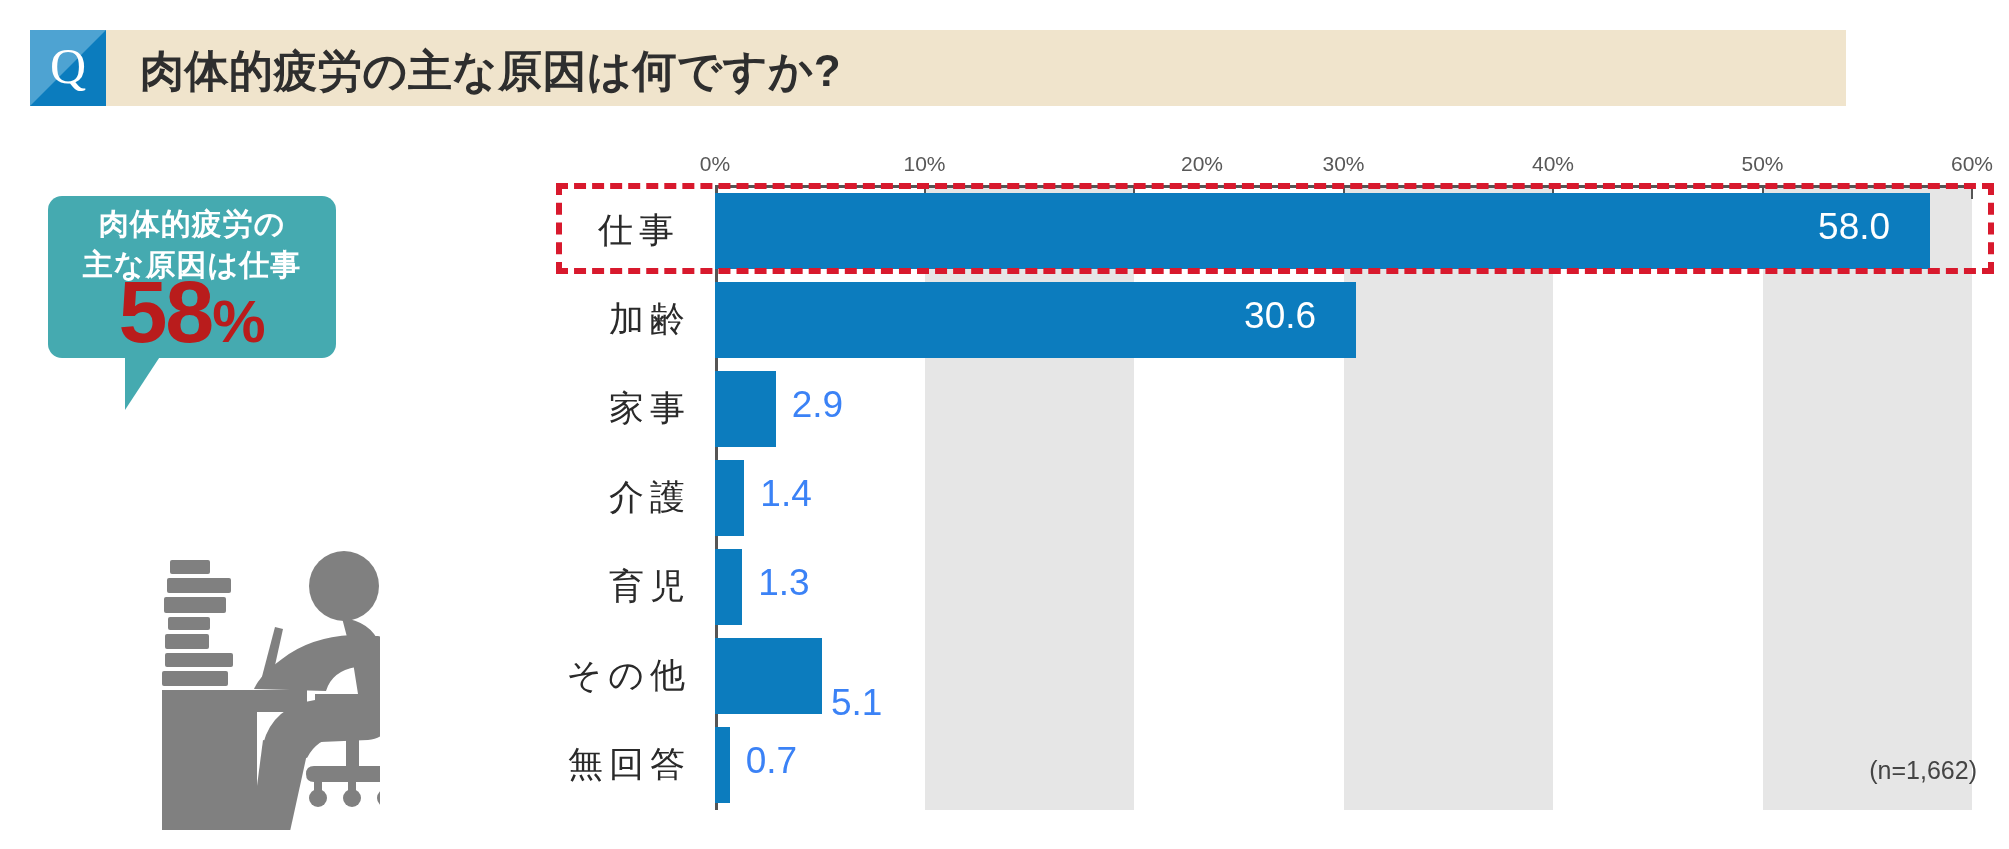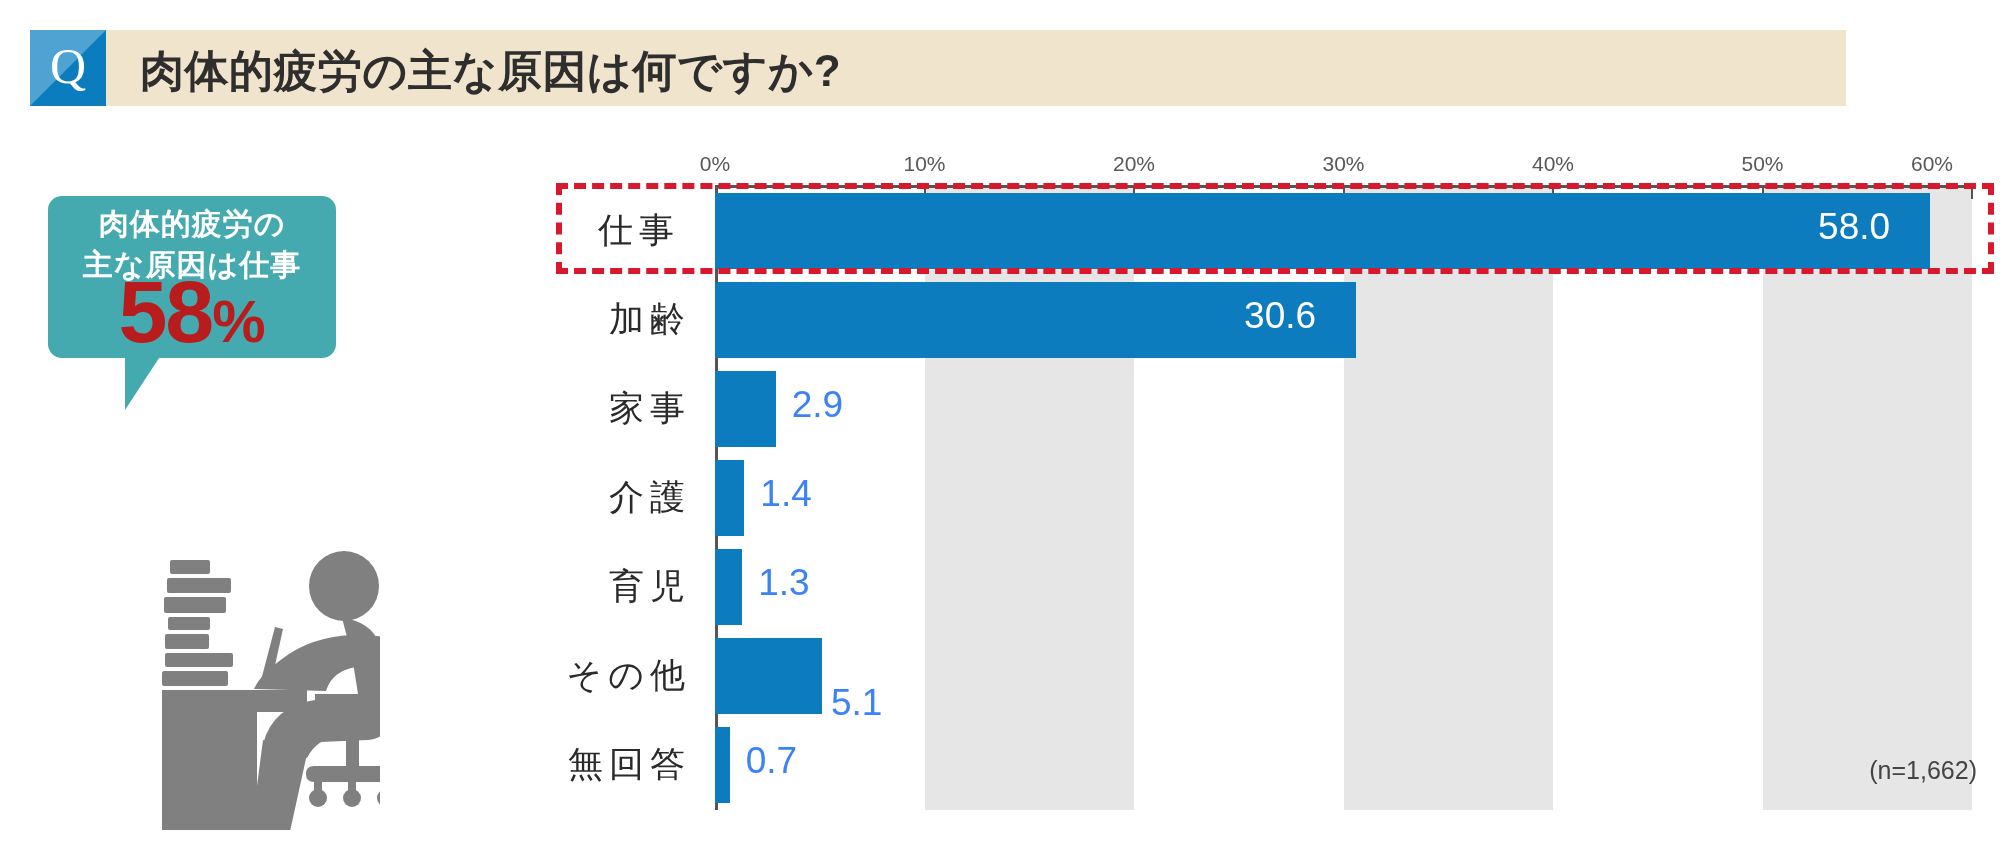--- a/index.html
+++ b/index.html
@@ -161,29 +161,29 @@
   <div class="chart" id="chart">
       <div class="band" style="left: 924.5px; top: 186px; width: 209.5px; height: 624px; background: rgb(230, 230, 230);"></div>
       <div class="band" style="left: 1343.5px; top: 186px; width: 209.5px; height: 624px; background: rgb(230, 230, 230);"></div>
       <div class="band" style="left: 1762.5px; top: 186px; width: 209.5px; height: 624px; background: rgb(230, 230, 230);"></div>
       <div class="axis-line" style="left: 715px; top: 185px; width: 1257px; height: 3px;"></div>
       <div class="axis-line" style="left: 715px; top: 185px; width: 3px; height: 625px;"></div>
       <div class="tick-label" style="left: 715px; top: 152px;">0%</div>
       <div class="tick" style="left: 923.5px; top: 185px; height: 14px;"></div>
       <div class="tick-label" style="left: 924.5px; top: 152px;">10%</div>
       <div class="tick" style="left: 1133px; top: 185px; height: 14px;"></div>
-      <div class="tick-label" style="left: 1134px; top: 152px;">20%</div>
+      <div class="tick-label" style="left: 1202px; top: 152px;">20%</div>
       <div class="tick" style="left: 1342.5px; top: 185px; height: 14px;"></div>
       <div class="tick-label" style="left: 1343.5px; top: 152px;">30%</div>
       <div class="tick" style="left: 1552px; top: 185px; height: 14px;"></div>
       <div class="tick-label" style="left: 1553px; top: 152px;">40%</div>
       <div class="tick" style="left: 1761.5px; top: 185px; height: 14px;"></div>
       <div class="tick-label" style="left: 1762.5px; top: 152px;">50%</div>
       <div class="tick" style="left: 1971px; top: 185px; height: 14px;"></div>
-      <div class="tick-label" style="left: 1932px; top: 152px;">60%</div>
+      <div class="tick-label" style="left: 1972px; top: 152px;">60%</div>
       <div class="bar" style="left: 715px; top: 192.571px; width: 1215.1px; height: 76px; background: rgb(12, 124, 190);"></div>
       <div class="cat-label" style="left: 444px; width: 236px; top: 206.571px;">仕事</div>
       <div class="val-in" style="top: 205.571px; left: 1818.1px;">58.0</div>
       <div class="bar" style="left: 715px; top: 281.714px; width: 641.07px; height: 76px; background: rgb(12, 124, 190);"></div>
       <div class="cat-label" style="left: 455px; width: 236px; top: 295.714px;">加齢</div>
       <div class="val-in" style="top: 294.714px; left: 1244.07px;">30.6</div>
       <div class="bar" style="left: 715px; top: 370.857px; width: 60.755px; height: 76px; background: rgb(12, 124, 190);"></div>
       <div class="cat-label" style="left: 455px; width: 236px; top: 384.857px;">家事</div>
       <div class="val-out" style="top: 383.857px; left: 791.755px;">2.9</div>
       <div class="bar" style="left: 715px; top: 460px; width: 29.33px; height: 76px; background: rgb(12, 124, 190);"></div>

